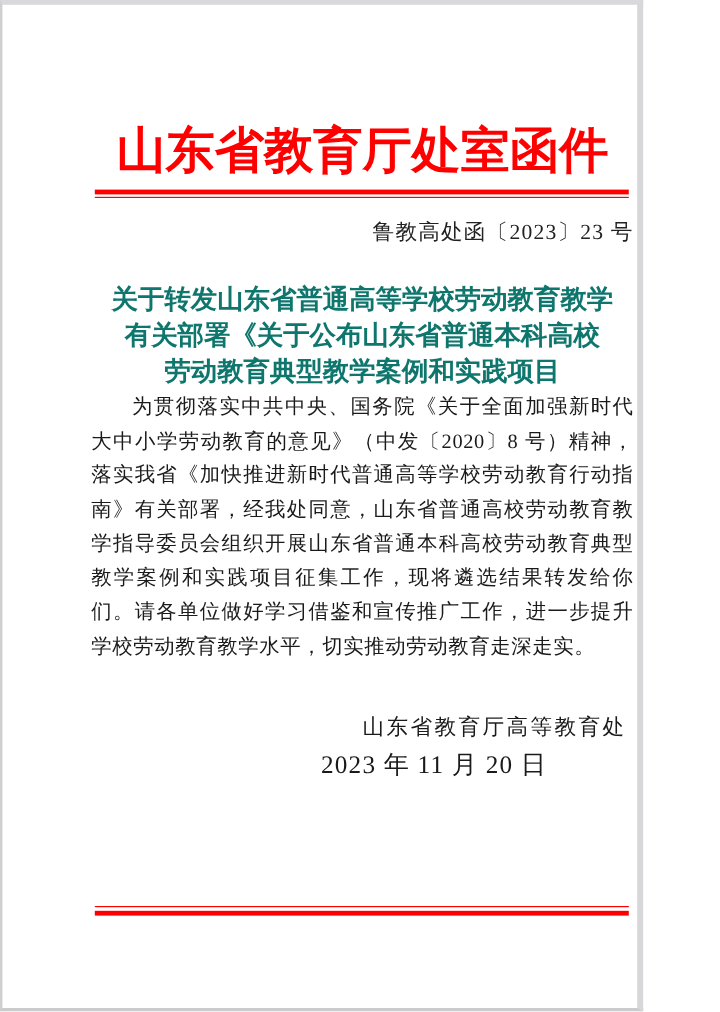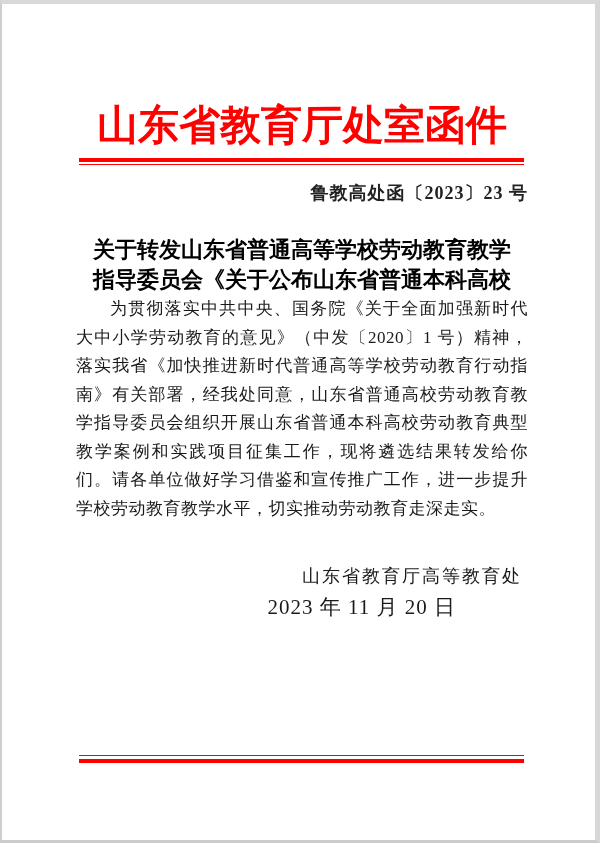--- a/index.html
+++ b/index.html
@@ -1,18 +1,18 @@
 <!DOCTYPE html>
 <html><head>
 <meta charset="utf-8">
 <style>
   html, body { margin: 0; padding: 0; background: #ffffff; }
   .page {
     position: relative;
-    width: 600px;
+    width: 536px;
     height: 843px;
     box-sizing: border-box;
     background: #ffffff;
     border-top: 4px solid #d9d9db;
     border-right: 5px solid #d7d7d9;
     border-bottom: 3px solid #cbcbcd;
     border-left: 2px solid #cfcfd1;
     overflow: hidden;
     font-family: "Liberation Serif", "DejaVu Serif", serif;
     color: #1a1a1a;
@@ -41,29 +41,28 @@
     border-top: 4px solid #fe0000;
     border-bottom: 1px solid #fe0000;
   }
   .doc-number {
     margin-top: 17px;
     text-align: right;
     font-size: 18px;
     line-height: 22px;
     letter-spacing: 1px;
     color: #222222;
-    font-weight: bold;
   }
   .subject {
     margin-top: 31px;
     text-align: center;
     font-size: 22px;
     line-height: 30px;
     font-weight: 700;
-    color: #000000;
+    color: #0f766e;
   }
   .salutation {
     margin-top: 31px;
     font-size: 17px;
     line-height: 28.5px;
     letter-spacing: 0.5px;
   }
   .paragraph {
     margin: 0;
     font-size: 17px;
@@ -105,25 +104,26 @@
   <div class="content">
 
     <div class="doc-title">山东省教育厅处室函件</div>
 
     <div class="rule-top"></div>
 
     <div class="doc-number">鲁教高处函〔2023〕23 号</div>
 
     <div class="subject">
       <div>关于转发山东省普通高等学校劳动教育教学</div>
-      <div>指导委员会《关于公布山东省普通本科高校</div>
+      <div>有关部署《关于公布山东省普通本科高校</div>
+      <div>劳动教育典型教学案例和实践项目</div>
     </div>
 
 
-    <p class="paragraph">为贯彻落实中共中央、国务院《关于全面加强新时代大中小学劳动教育的意见》（中发〔2020〕1 号）精神，落实我省《加快推进新时代普通高等学校劳动教育行动指南》有关部署，经我处同意，山东省普通高校劳动教育教学指导委员会组织开展山东省普通本科高校劳动教育典型教学案例和实践项目征集工作，现将遴选结果转发给你们。请各单位做好学习借鉴和宣传推广工作，进一步提升学校劳动教育教学水平，切实推动劳动教育走深走实。</p>
+    <p class="paragraph">为贯彻落实中共中央、国务院《关于全面加强新时代大中小学劳动教育的意见》（中发〔2020〕8 号）精神，落实我省《加快推进新时代普通高等学校劳动教育行动指南》有关部署，经我处同意，山东省普通高校劳动教育教学指导委员会组织开展山东省普通本科高校劳动教育典型教学案例和实践项目征集工作，现将遴选结果转发给你们。请各单位做好学习借鉴和宣传推广工作，进一步提升学校劳动教育教学水平，切实推动劳动教育走深走实。</p>
 
     <div class="signer">山东省教育厅高等教育处</div>
 
     <div class="issue-date">2023 年 11 月 20 日</div>
 
   </div>
 
   <div class="rule-bottom"></div>
 </div>
 

